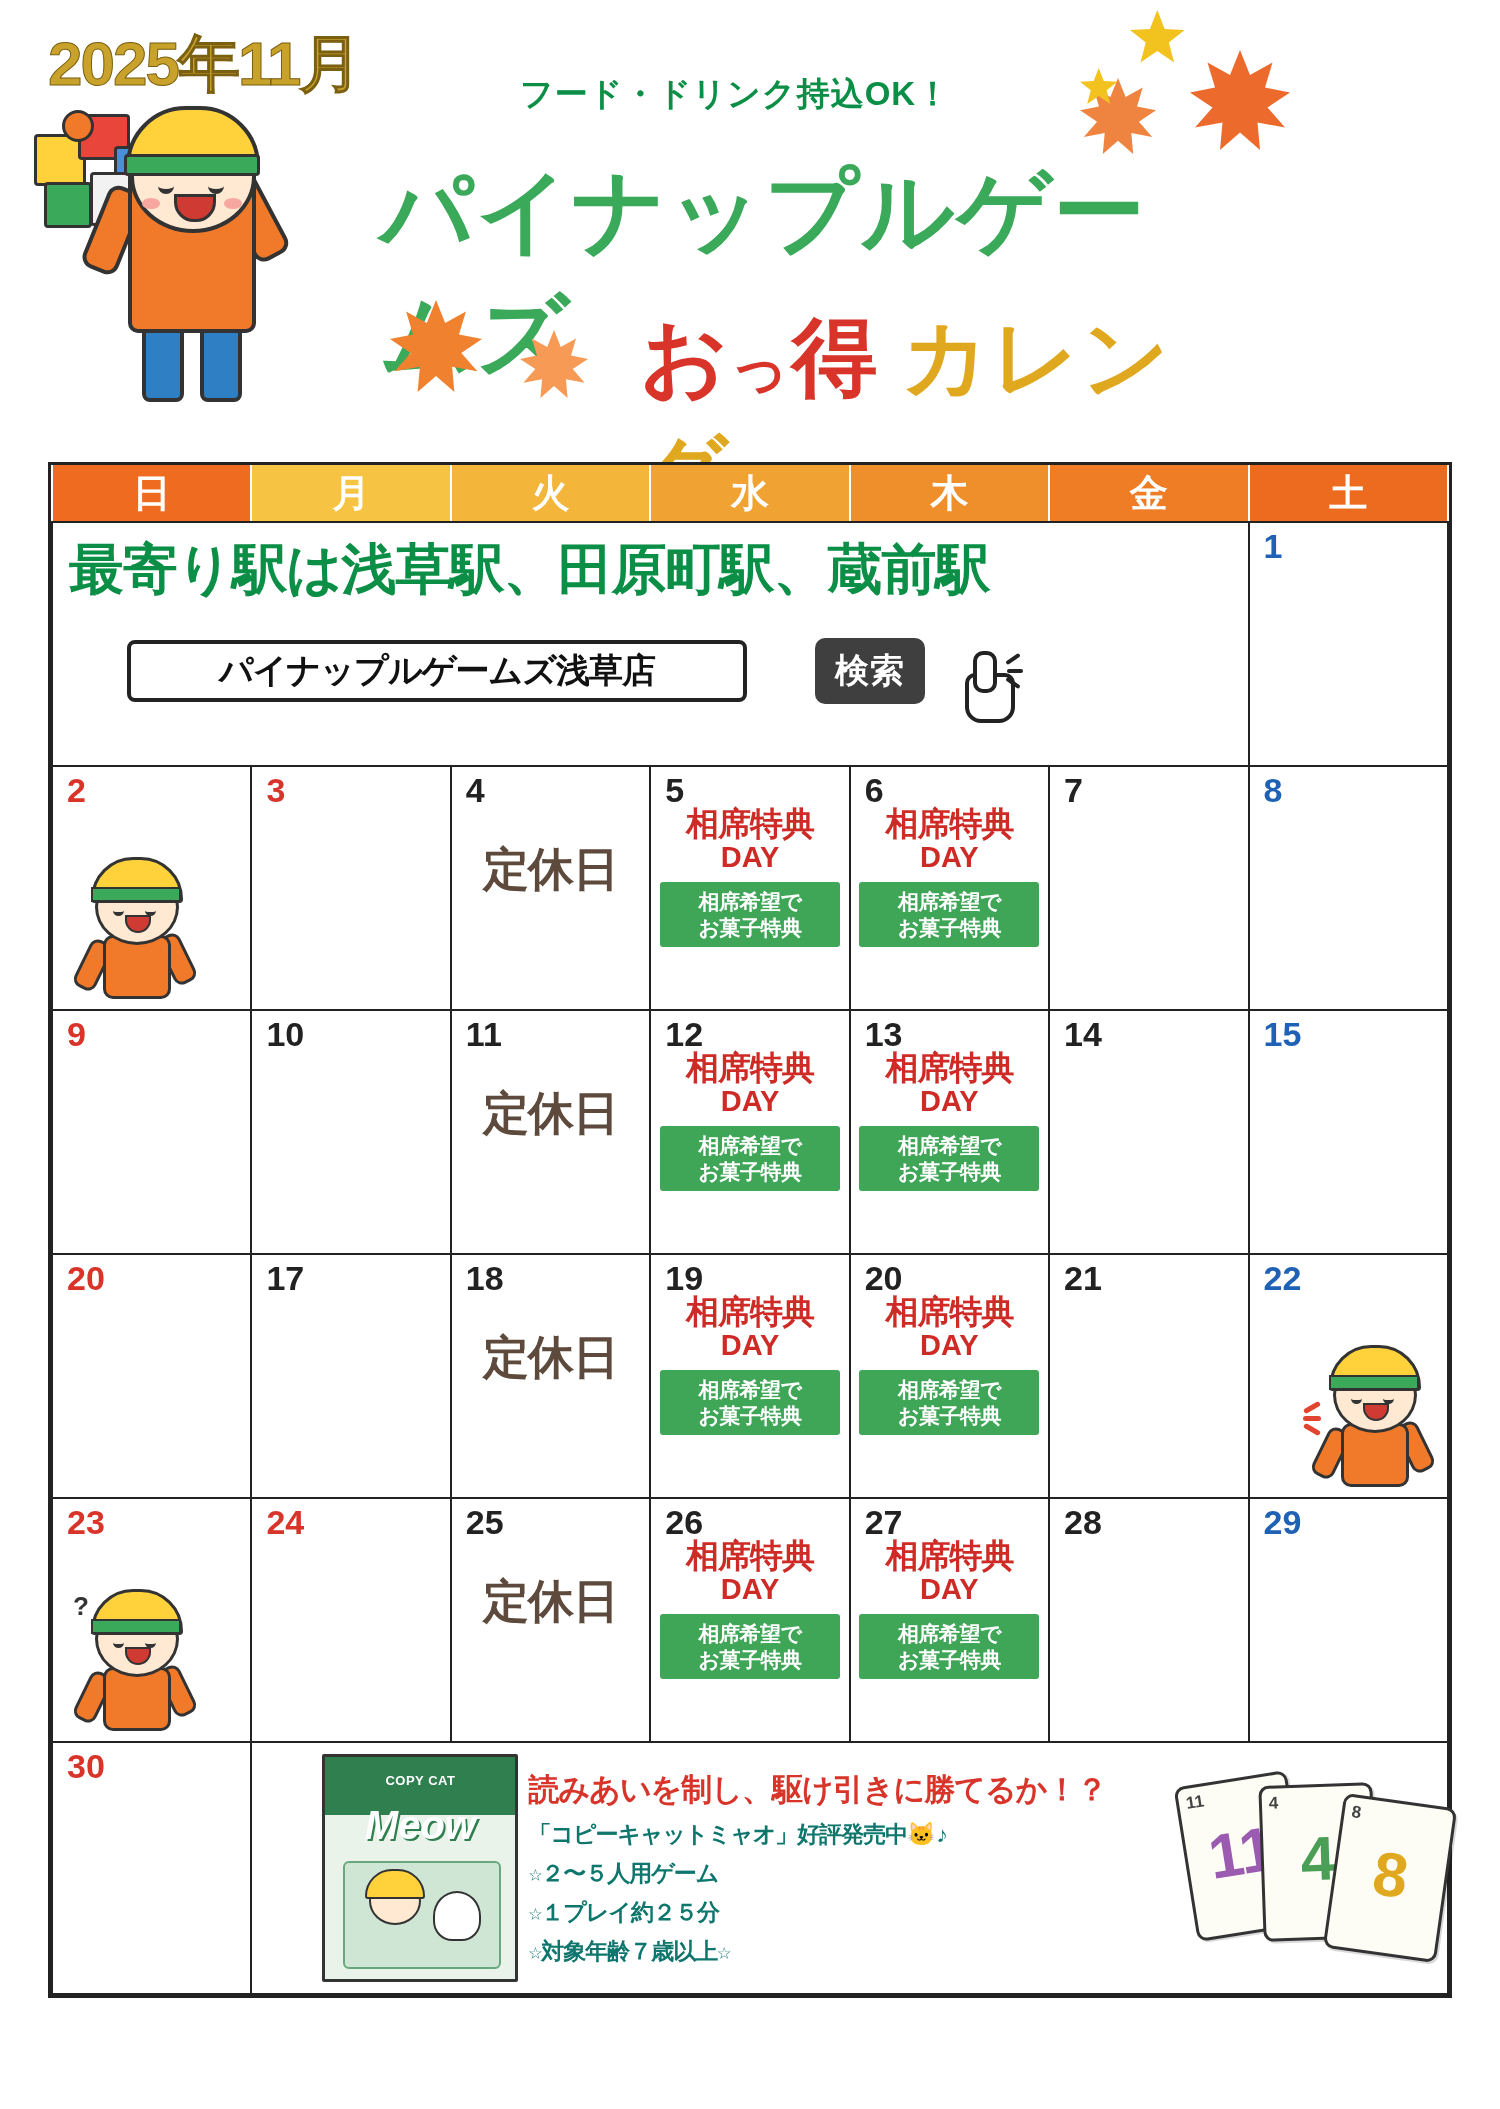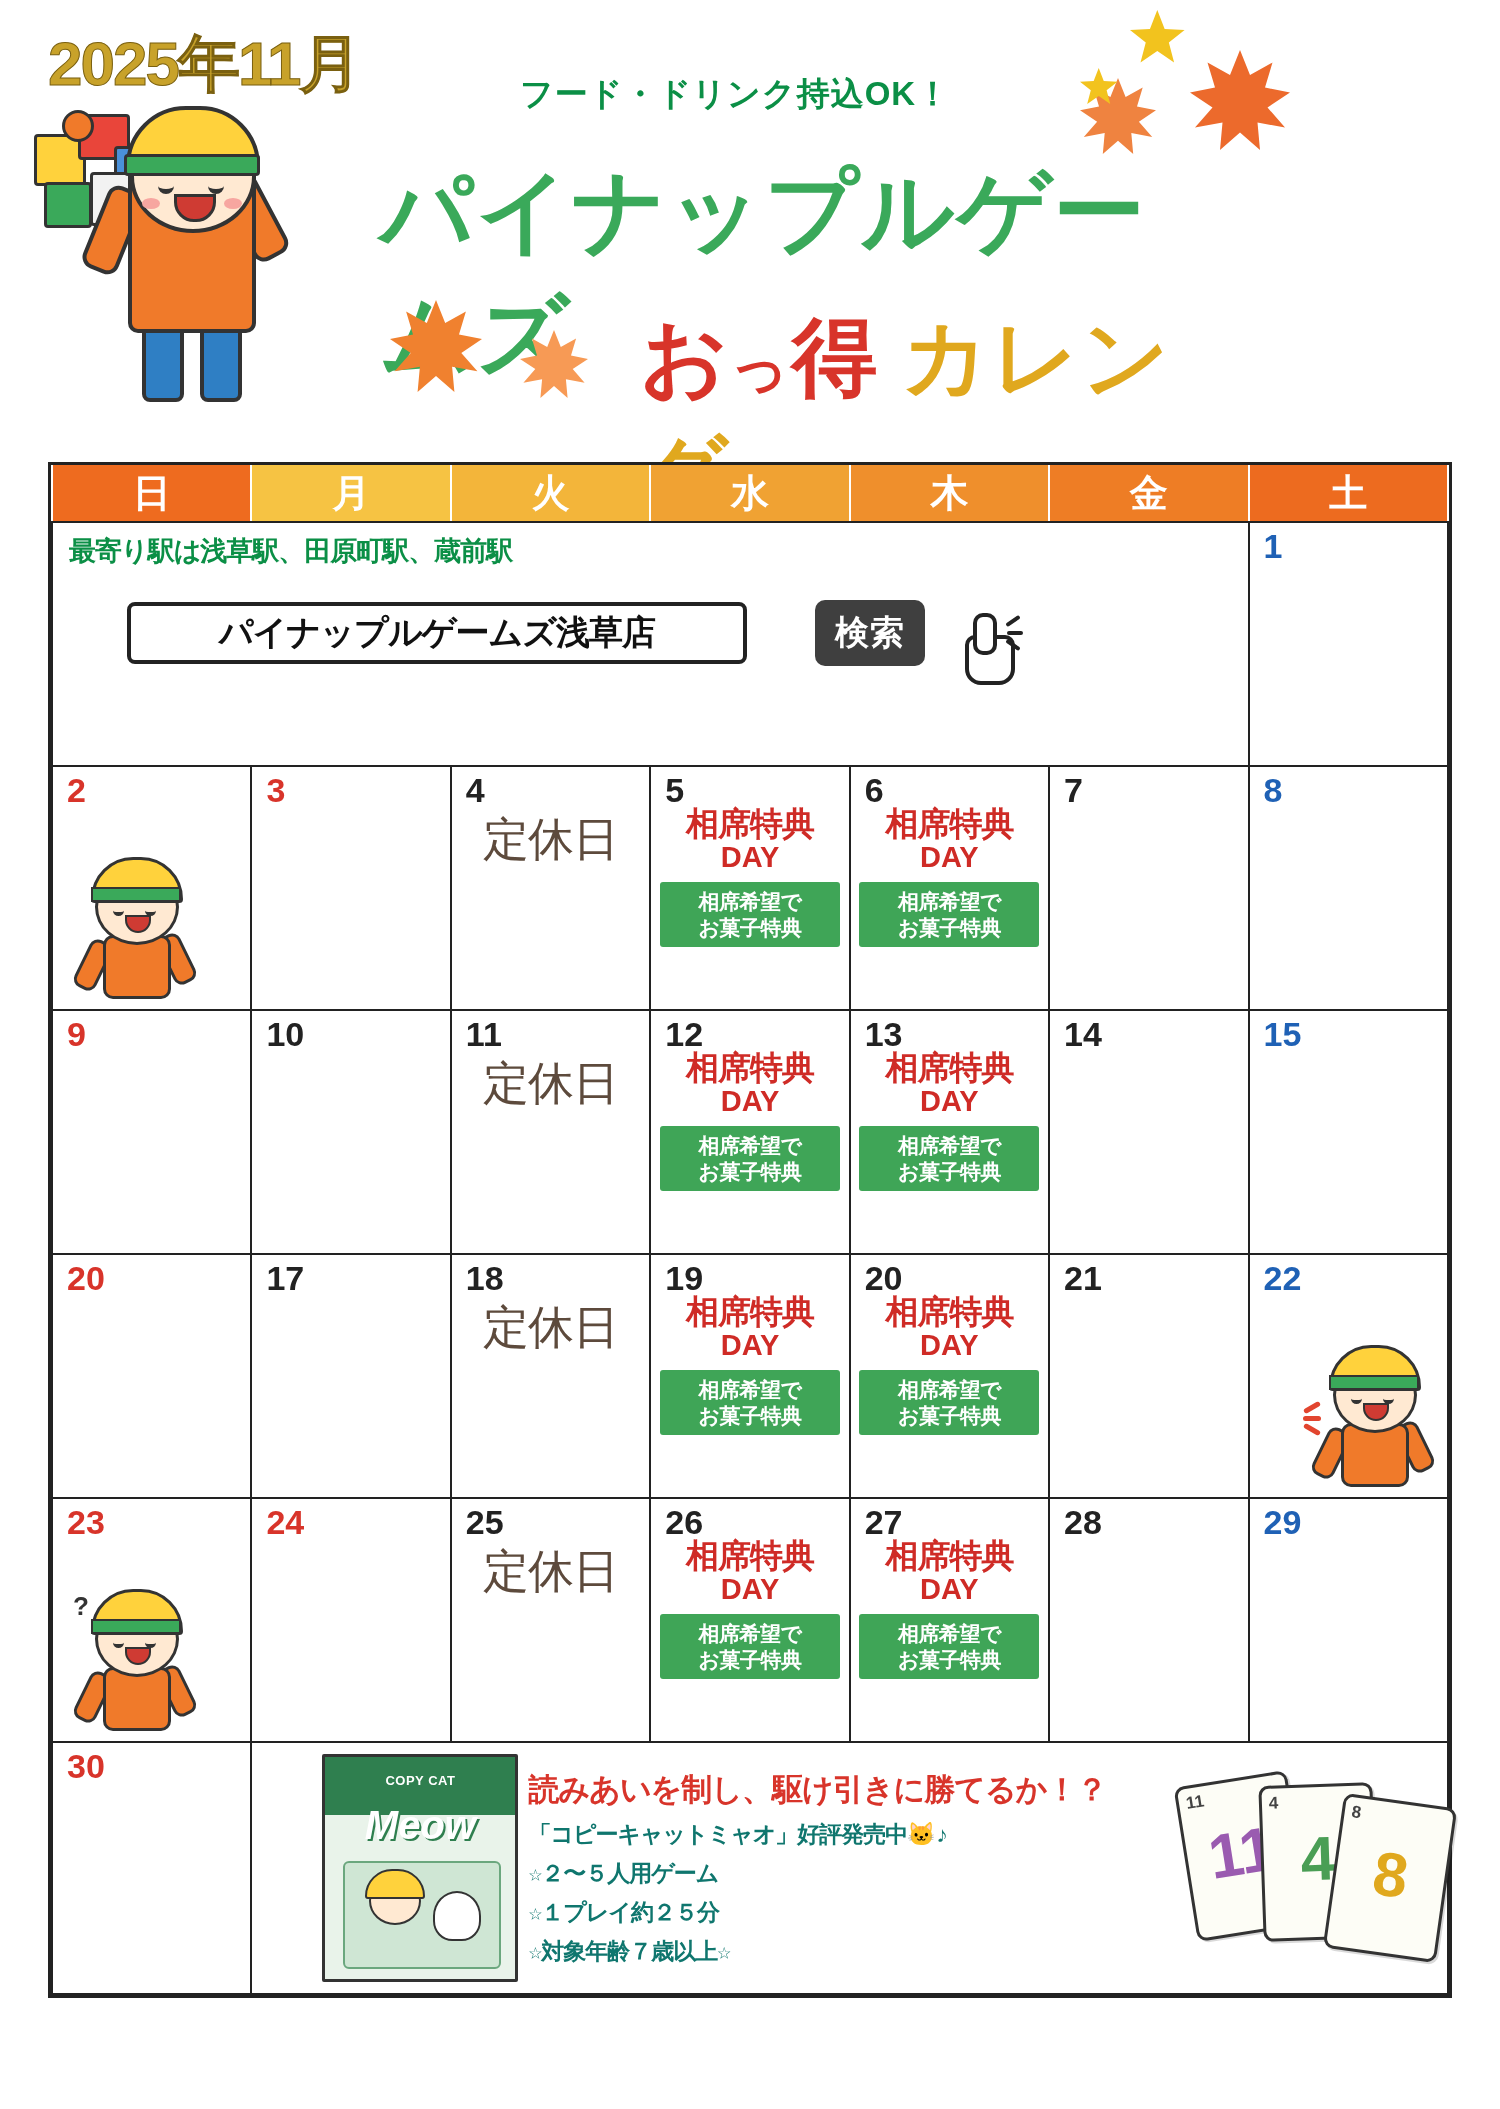--- a/index.html
+++ b/index.html
@@ -239,22 +239,23 @@
   .c-sun { color: #d8342a; }
   .c-sat { color: #1f61b5; }
   .c-wd  { color: #222222; }
 
   .cell-body {
     padding: 2px 6px 6px 6px;
     text-align: center;
   }
   .teikyubi {
     font-size: 46px;
-    font-weight: normal;
+    font-weight: bold;
     color: #5d4a3c;
+    margin-top: 30px;
     letter-spacing: -1px;
   }
   .aiseki-title {
     font-size: 33px;
     font-weight: bold;
     color: #cf2b26;
     line-height: 1.05;
     margin-top: -2px;
     letter-spacing: -1px;
   }
@@ -275,21 +276,21 @@
     padding: 7px 2px;
     border-radius: 3px;
     letter-spacing: -0.5px;
   }
 
   
   .info-cell {
     padding: 10px 16px;
   }
   .station-line {
-    font-size: 27px;
+    font-size: 55px;
     font-weight: bold;
     color: #0b8f46;
     letter-spacing: -1px;
     white-space: nowrap;
   }
   .search-row {
     display: flex;
     align-items: center;
     margin-top: 18px;
     margin-left: 58px;

